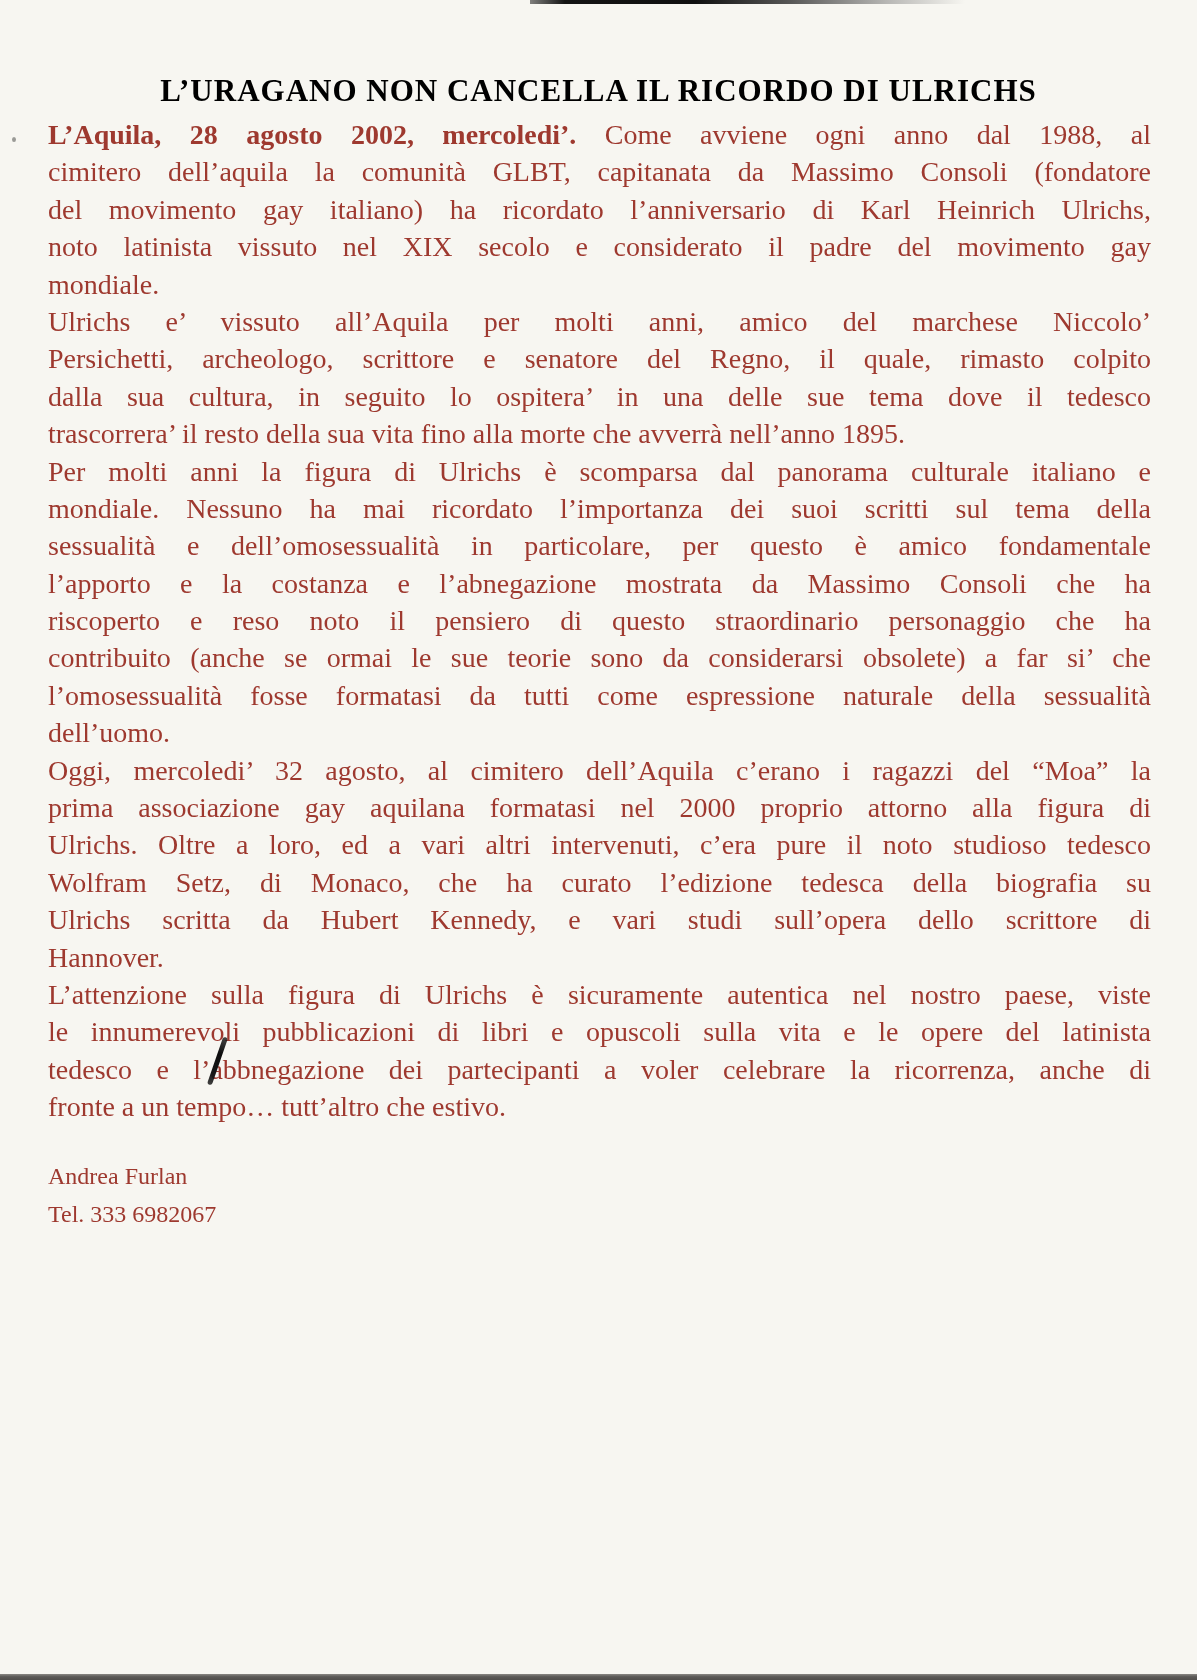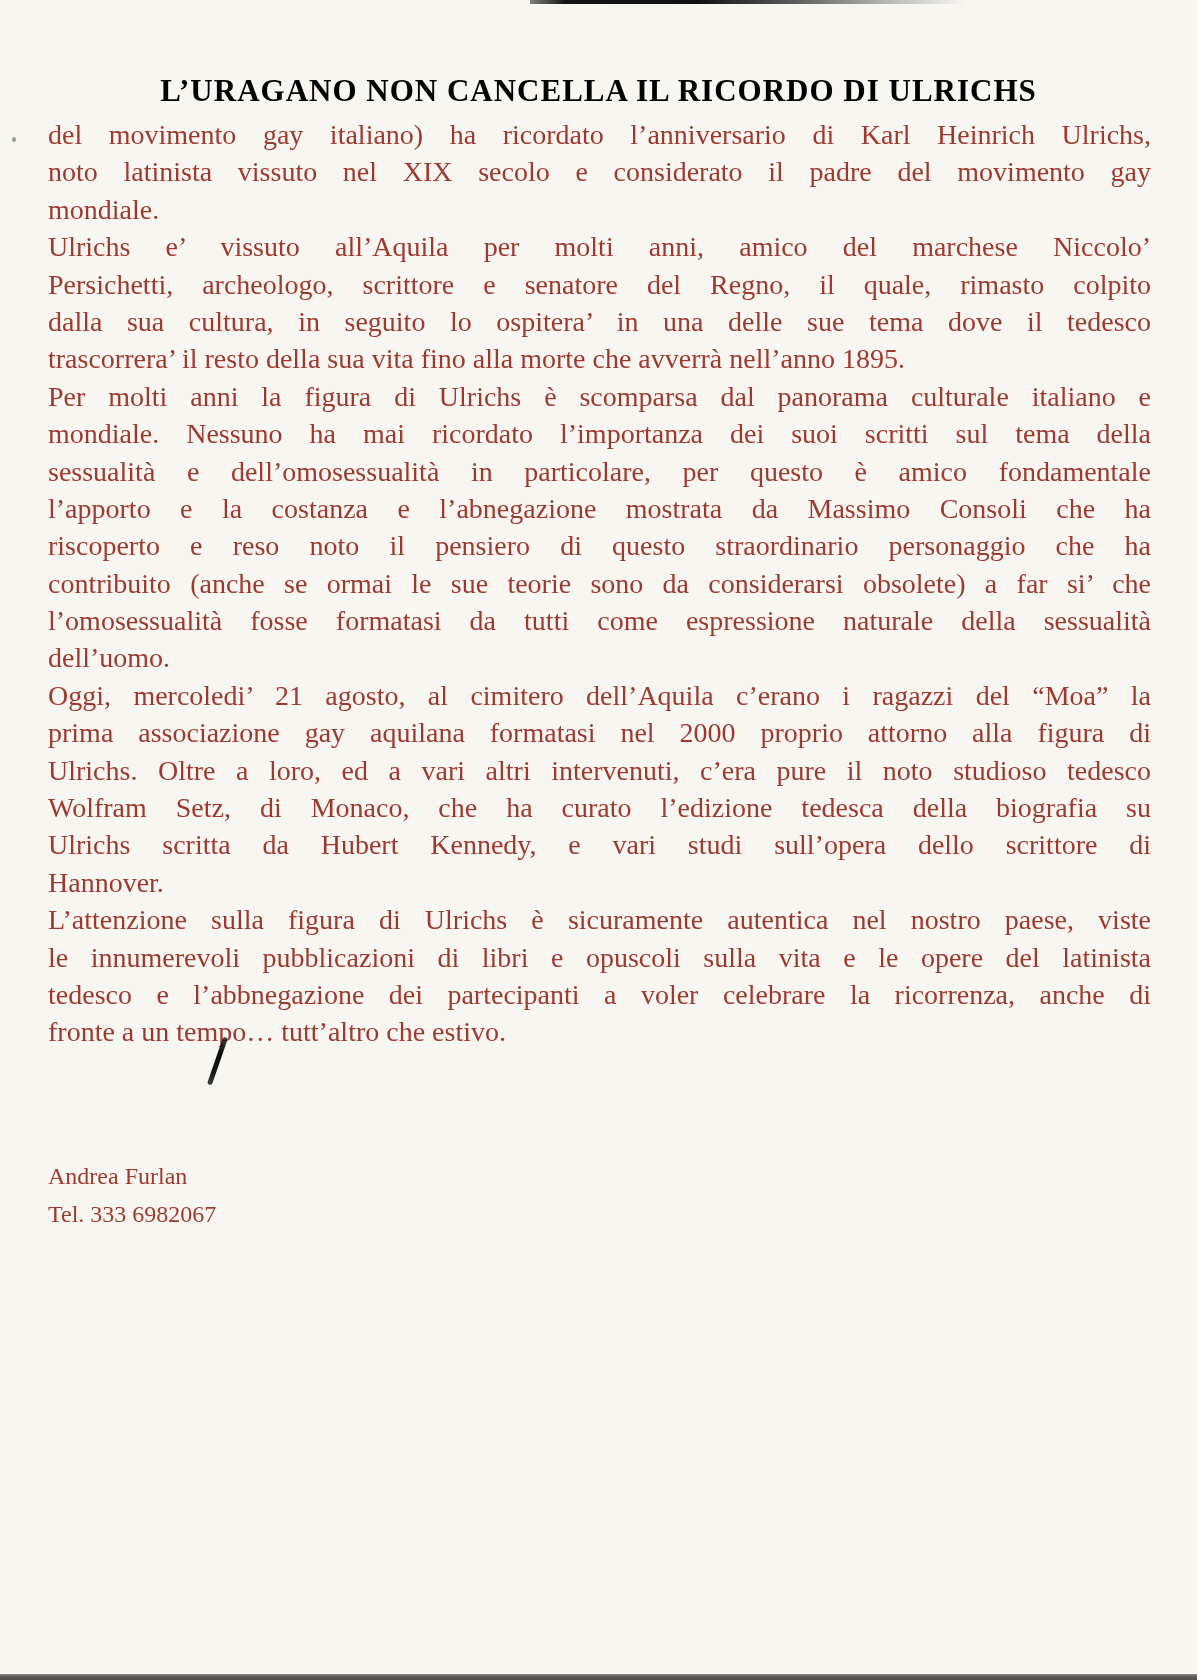--- a/index.html
+++ b/index.html
@@ -83,20 +83,22 @@
 </head>
 <body>
 
 <div class="scan-bar-top"></div>
 <div class="scan-speck"></div>
 
 <h1 class="page-title">L’URAGANO NON CANCELLA IL RICORDO DI ULRICHS</h1>
 
 <div class="article-body">
     <div class="para">
+      <div class="line"><b>L’Aquila, 28 agosto 2002, mercoledi’.</b> Come avviene ogni anno dal 1988, al</div>
+      <div class="line">cimitero dell’aquila la comunità GLBT, capitanata da Massimo Consoli (fondatore</div>
       <div class="line">del movimento gay italiano) ha ricordato l’anniversario di Karl Heinrich Ulrichs,</div>
       <div class="line">noto latinista vissuto nel XIX secolo e considerato il padre del movimento gay</div>
       <div class="line last">mondiale.</div>
     </div>
     <div class="para">
       <div class="line">Ulrichs e’ vissuto all’Aquila per molti anni, amico del marchese Niccolo’</div>
       <div class="line">Persichetti, archeologo, scrittore e senatore del Regno, il quale, rimasto colpito</div>
       <div class="line">dalla sua cultura, in seguito lo ospitera’ in una delle sue tema dove il tedesco</div>
       <div class="line last">trascorrera’ il resto della sua vita fino alla morte che avverrà nell’anno 1895.</div>
     </div>
@@ -104,21 +106,21 @@
       <div class="line">Per molti anni la figura di Ulrichs è scomparsa dal panorama culturale italiano e</div>
       <div class="line">mondiale. Nessuno ha mai ricordato l’importanza dei suoi scritti sul tema della</div>
       <div class="line">sessualità e dell’omosessualità in particolare, per questo è amico fondamentale</div>
       <div class="line">l’apporto e la costanza e l’abnegazione mostrata da Massimo Consoli che ha</div>
       <div class="line">riscoperto e reso noto il pensiero di questo straordinario personaggio che ha</div>
       <div class="line">contribuito (anche se ormai le sue teorie sono da considerarsi obsolete) a far si’ che</div>
       <div class="line">l’omosessualità fosse formatasi da tutti come espressione naturale della sessualità</div>
       <div class="line last">dell’uomo.</div>
     </div>
     <div class="para">
-      <div class="line">Oggi, mercoledi’ 21 agosto, al cimitero dell’Aquila c’erano i ragazzi del “Moa” la</div>
+      <div class="line">Oggi, mercoledi’ 32 agosto, al cimitero dell’Aquila c’erano i ragazzi del “Moa” la</div>
       <div class="line">prima associazione gay aquilana formatasi nel 2000 proprio attorno alla figura di</div>
       <div class="line">Ulrichs. Oltre a loro, ed a vari altri intervenuti, c’era pure il noto studioso tedesco</div>
       <div class="line">Wolfram Setz, di Monaco, che ha curato l’edizione tedesca della biografia su</div>
       <div class="line">Ulrichs scritta da Hubert Kennedy, e vari studi sull’opera dello scrittore di</div>
       <div class="line last">Hannover.</div>
     </div>
     <div class="para">
       <div class="line">L’attenzione sulla figura di Ulrichs è sicuramente autentica nel nostro paese, viste</div>
       <div class="line">le innumerevoli pubblicazioni di libri e opuscoli sulla vita e le opere del latinista</div>
       <div class="line">tedesco e l’abbnegazione dei partecipanti a voler celebrare la ricorrenza, anche di</div>

